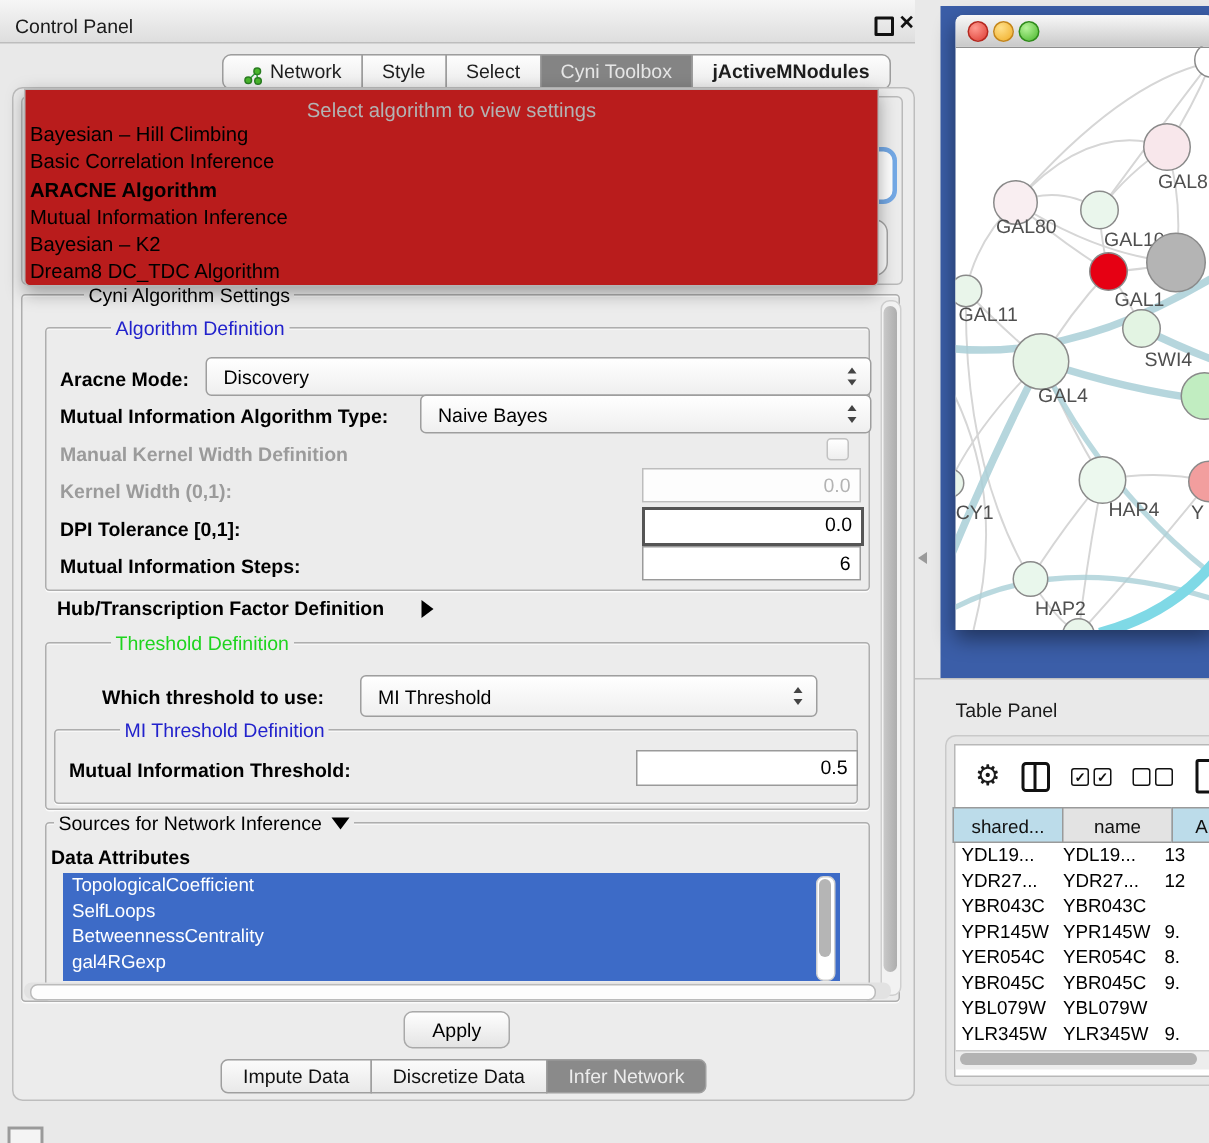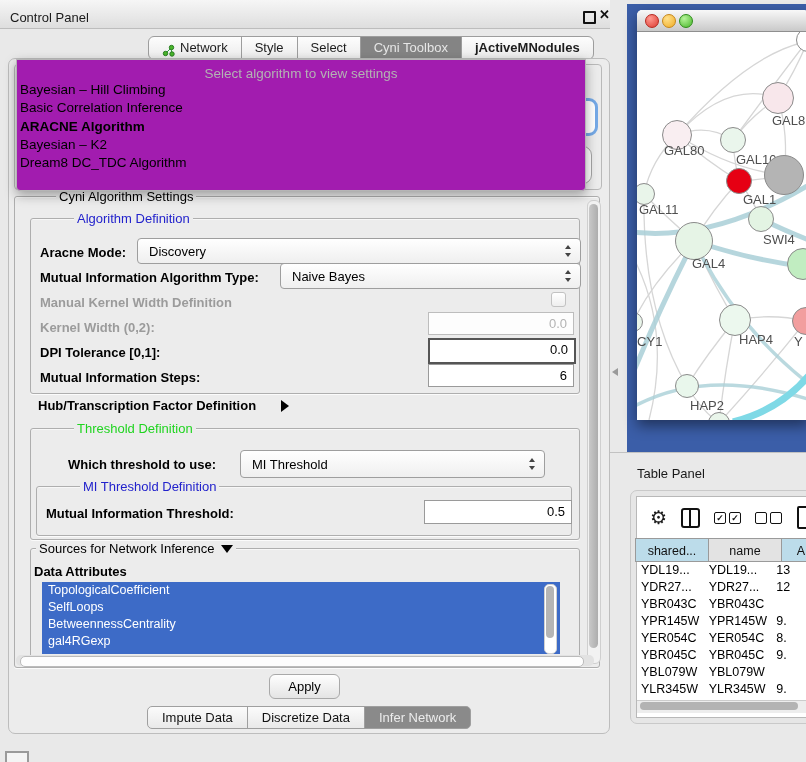--- a/index.html
+++ b/index.html
@@ -28,21 +28,21 @@
   
   #cp-panel{left:8px;top:58px;width:600px;height:674px;background:#ececec;
     border:1px solid #bdbdbd;border-radius:7px;}
 
   
   #frag-outer{left:14px;top:64px;width:586px;height:124px;border:1px solid #b9b9b9;border-radius:4px;z-index:1;}
   #frag-blue{left:300px;top:98px;width:292px;height:32px;border:3px solid #74a9e6;border-radius:9px;background:#fff;z-index:1;}
   #frag-field{left:78px;top:146px;width:512px;height:36px;border:1px solid #a5a5a5;border-radius:9px;background:#fdfdfd;z-index:1;}
 
   
-  #algo-popup{left:16px;top:59px;width:568px;height:130px;background:#a21caf;
+  #algo-popup{left:16px;top:59px;width:568px;height:130px;background:#b91c1c;
     border:1px solid #b5b5b5;border-radius:0 0 4px 4px;box-shadow:0 4px 12px rgba(0,0,0,.35);z-index:5;}
   #algo-placeholder{width:100%;text-align:center;font-size:13.5px;color:#b3b3b3;margin-top:6px;}
   .algo-item{font-size:13.5px;color:#000;line-height:18.3px;padding-left:3px;white-space:nowrap;}
   .algo-item.bold{font-weight:bold;}
 
   
   .grouptitle{font-size:13px;color:#000;background:#ececec;padding:0 3px;z-index:2;white-space:nowrap;margin-left:36px;}
   .groupbox{border:1px solid #aeaeae;border-radius:3px;box-shadow:0 1px 0 rgba(255,255,255,.8), inset 0 1px 0 rgba(255,255,255,.6);}
   #settings-box{left:14px;top:196px;width:584px;height:470px;}
   #settings-title{left:20px;top:189px;}
@@ -192,20 +192,21 @@
   <div class="abs" id="frag-outer"></div>
   <div class="abs" id="frag-blue"></div>
   <div class="abs" id="frag-field"></div>
 
   <div class="abs" id="algo-popup">
     <div id="algo-placeholder">Select algorithm to view settings</div>
     <div id="algo-list">
         <div class="algo-item">Bayesian – Hill Climbing</div>
         <div class="algo-item">Basic Correlation Inference</div>
         <div class="algo-item bold">ARACNE Algorithm</div>
+        <div class="algo-item">Mutual Information Inference</div>
         <div class="algo-item">Bayesian – K2</div>
         <div class="algo-item">Dream8 DC_TDC Algorithm</div>
       </div>
   </div>
 
   <div class="abs groupbox" id="settings-box"></div>
   <div class="abs grouptitle" id="settings-title">Cyni Algorithm Settings</div>
   <div class="abs" id="sb-vtrack"></div>
   <div class="abs" id="sb-vthumb"></div>
 
@@ -220,21 +221,21 @@
 
   <div class="abs lbl" id="mitype-lbl">Mutual Information Algorithm Type:</div>
   <div class="abs lbl disabled" id="mkernel-lbl">Manual Kernel Width Definition</div>
 
   <div class="abs combo" id="mitype-combo">
     <span>Naive Bayes</span>
     <span class="spinner"></span>
   </div>
   <div class="abs" id="mkernel-chk"></div>
 
-  <div class="abs lbl disabled" id="kernel-lbl">Kernel Width (0,2):</div>
+  <div class="abs lbl disabled" id="kernel-lbl">Kernel Width (0,1):</div>
   <div class="abs field disabled" id="kernel-field">0.0</div>
 
   <div class="abs lbl" id="dpi-lbl">DPI Tolerance [0,1]:</div>
   <div class="abs field focusd" id="dpi-field">0.0</div>
 
   <div class="abs lbl" id="steps-lbl">Mutual Information Steps:</div>
   <div class="abs field" id="steps-field">6</div>
 
   <div class="abs" id="hub-row">
     <span class="lbl">Hub/Transcription Factor Definition</span>

